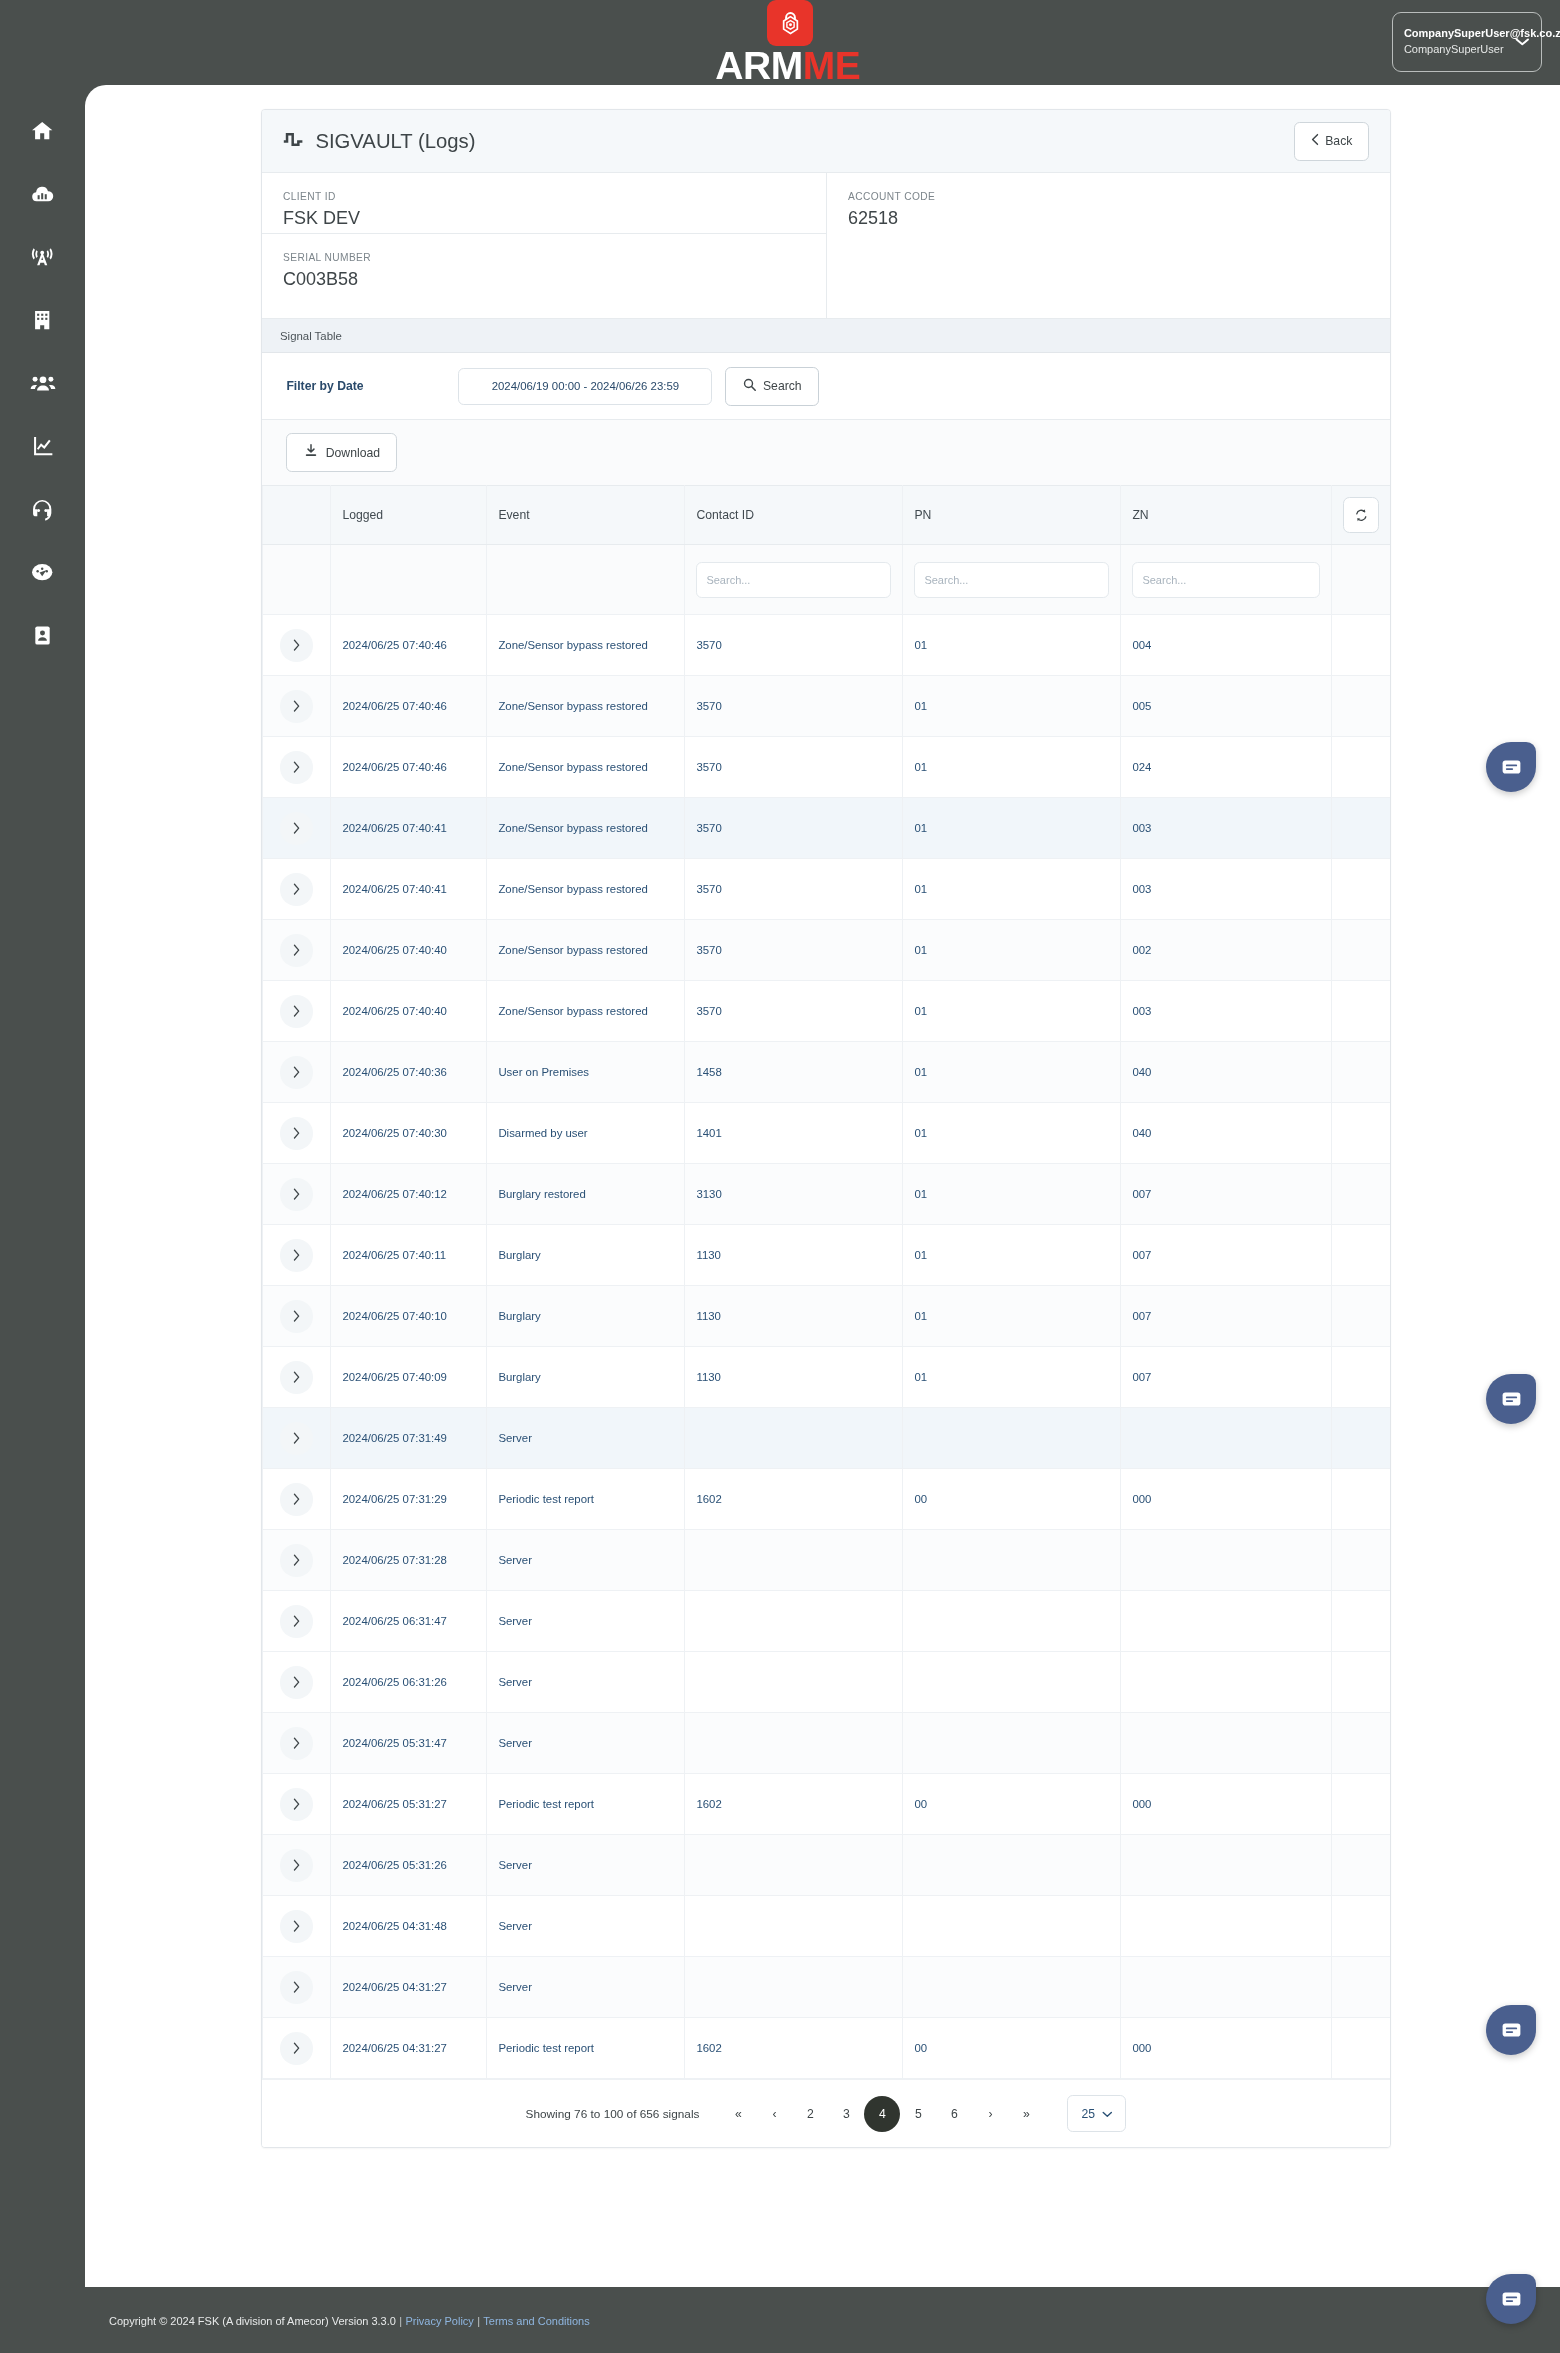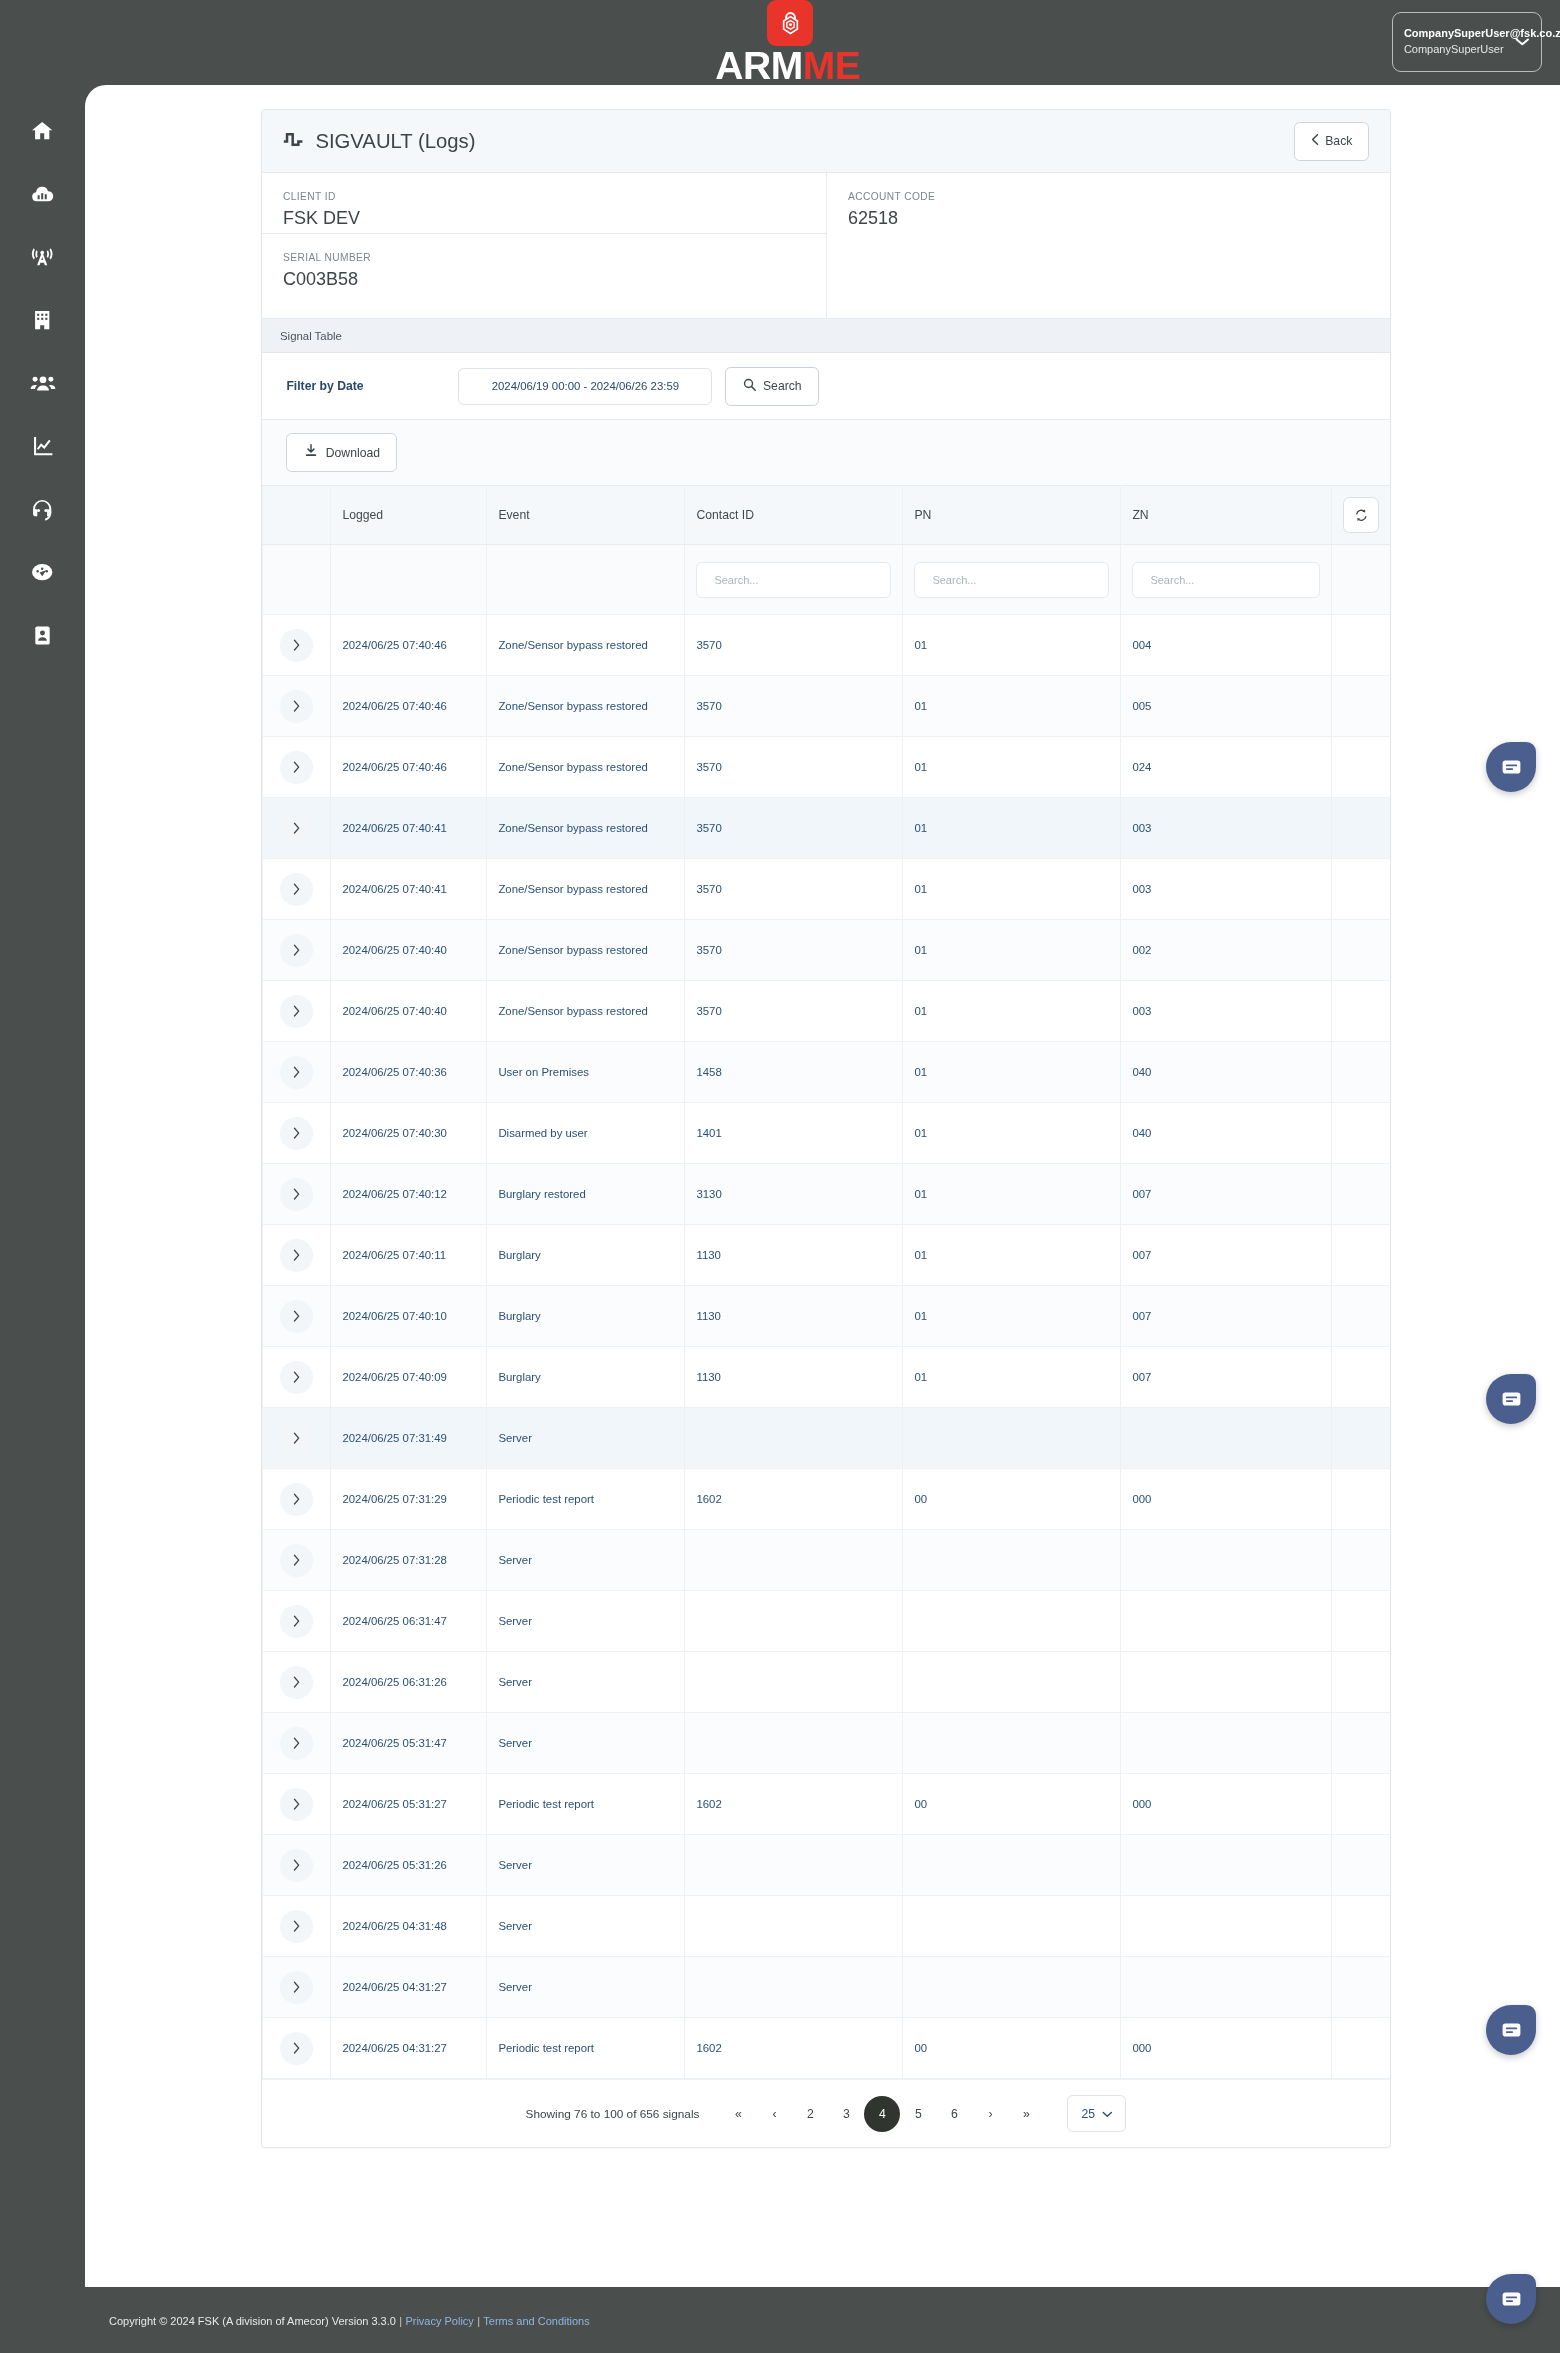--- a/index.html
+++ b/index.html
@@ -276,21 +276,21 @@
     height: 70px;
     background: #fafbfc;
     padding: 0 11.4px;
   }
   .col-search {
     width: 100%;
     height: 36px;
     border: 0.8px solid #e4e9ed;
     border-radius: 5.7px;
     background: #fff;
-    padding: 0 17px;
+    padding: 0 9px;
     font-size: 11px;
     color: #2a4a6b;
     font-family: "Liberation Sans", sans-serif;
     outline: none;
   }
   .col-search::placeholder { color: #a9b4be; }
 
   tbody.sig-body td {
     height: 61px;
     font-size: 11.4px;

